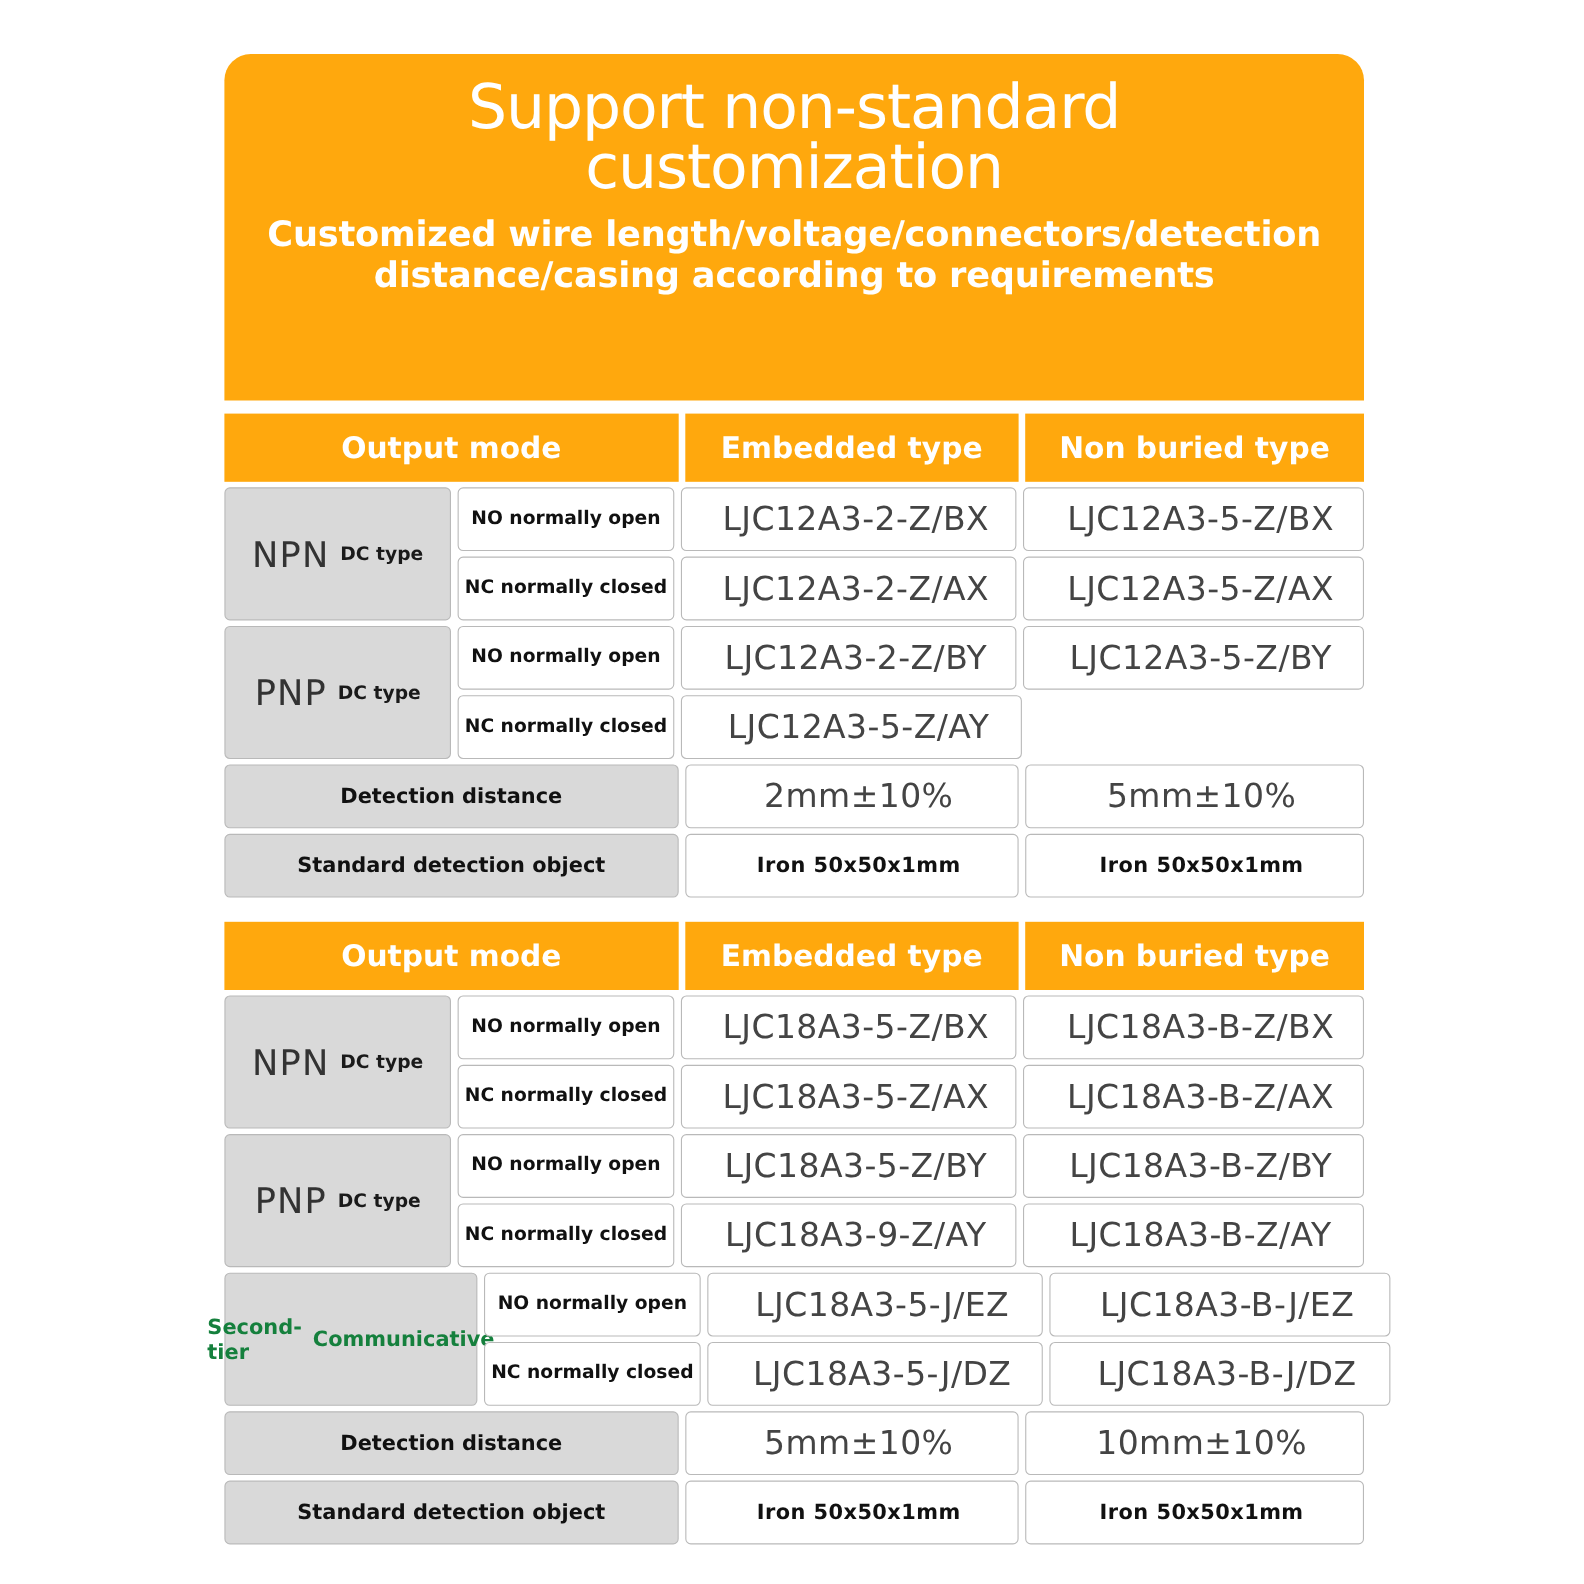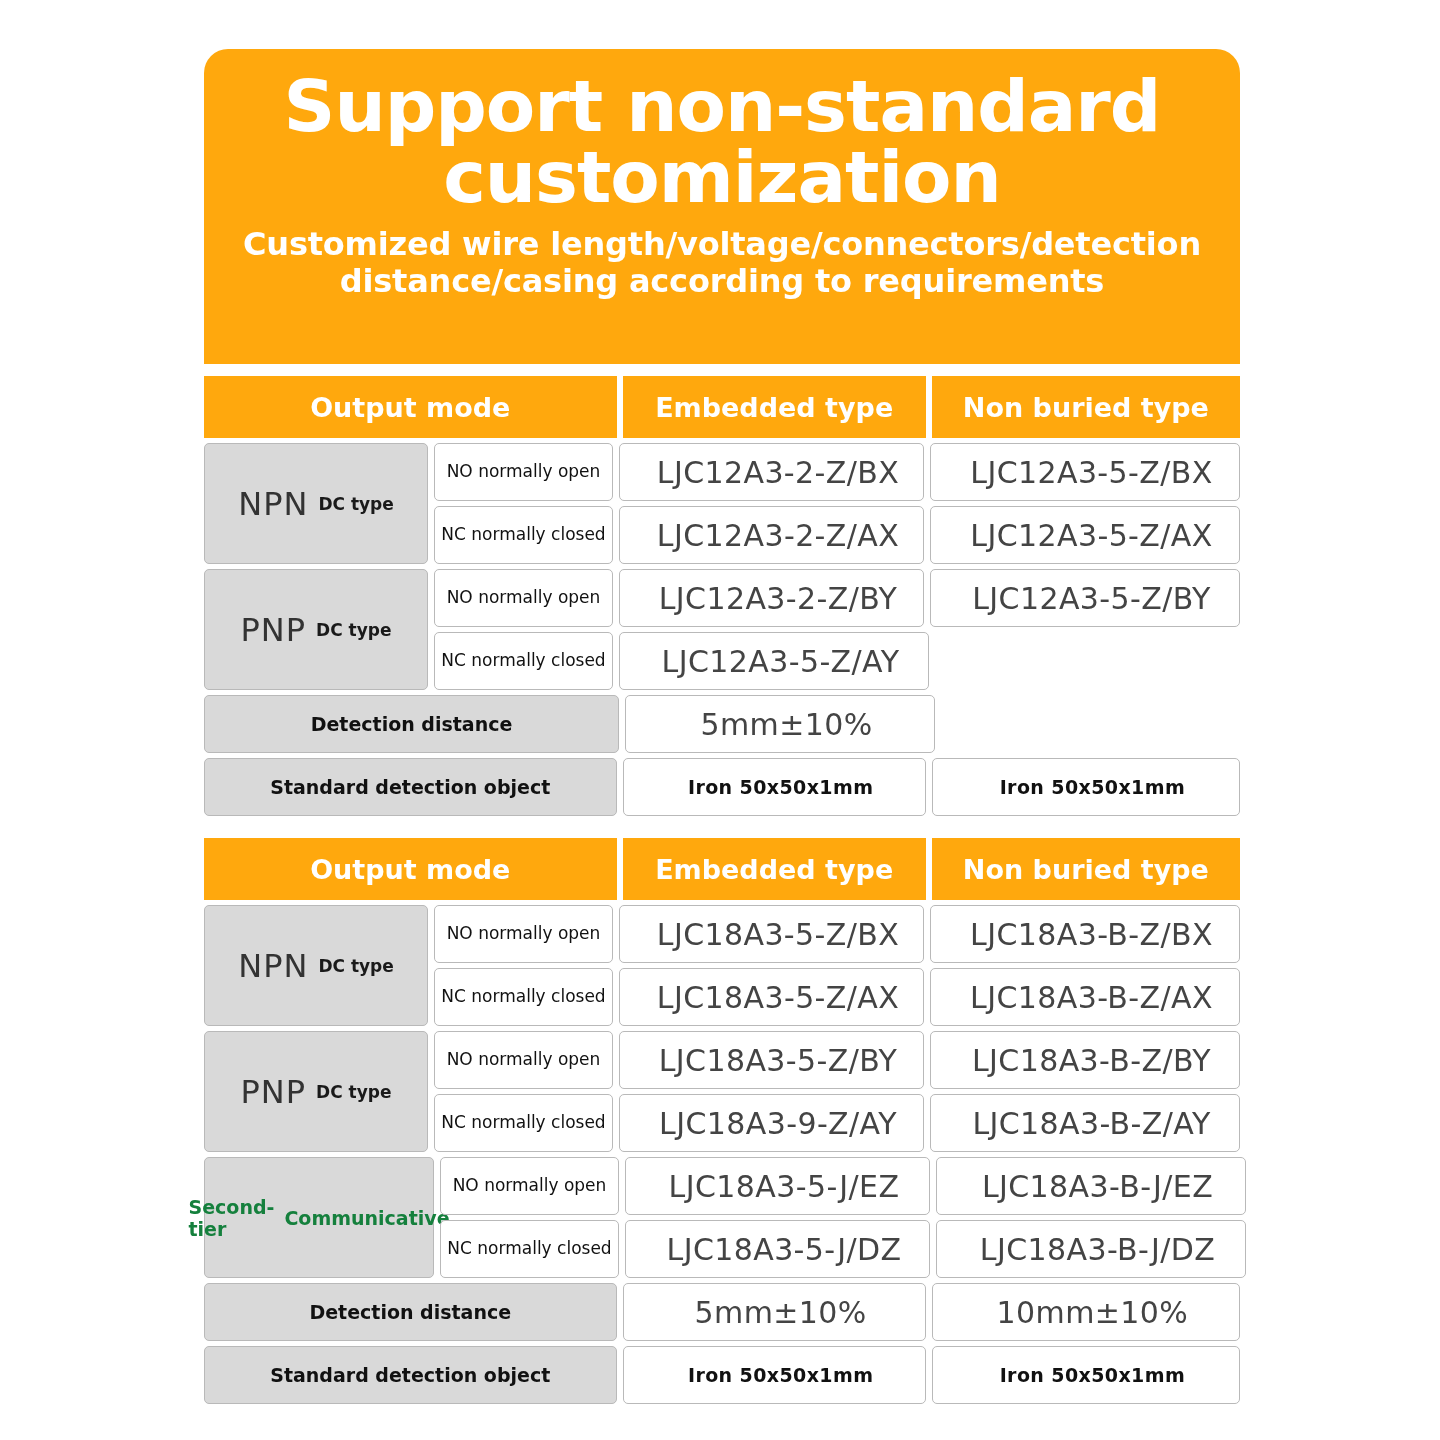--- a/index.html
+++ b/index.html
@@ -28,22 +28,22 @@
     height: 315px;
     background: #FFA80D;
     border-radius: 24px 24px 0 0;
     box-sizing: border-box;
     padding: 22px 24px 0 24px;
     text-align: center;
     overflow: hidden;
   }
   .banner-title {
     color: #ffffff;
-    font-weight: bold;
-    font-size: 72px;
+    font-weight: normal;
+    font-size: 56px;
     line-height: 0.98;
     letter-spacing: -1px;
     margin: 0;
     padding: 0 10px;
   }
   .banner-sub {
     color: #ffffff;
     font-weight: bold;
     font-size: 32px;
     line-height: 1.16;
@@ -129,21 +129,21 @@
     border: 1px solid #b9b9b9;
     border-radius: 5px;
     box-sizing: border-box;
     display: flex;
     align-items: center;
     justify-content: center;
     text-align: center;
     background: #ffffff;
     padding-left: 13px;
   }
-  .c-mode   { width: 179px; font-size: 17px; font-weight: normal; color: #111; line-height: 1.15; padding: 0 4px; }
+  .c-mode   { width: 197px; font-size: 17px; font-weight: bold; color: #111; line-height: 1.15; padding: 0 4px; }
   .c-embed  { width: 305px; font-size: 30px; color: #444444; font-weight: normal; letter-spacing: 0.4px; }
   .c-nonb   { width: 310px; font-size: 30px; color: #444444; font-weight: normal; letter-spacing: 0.4px; }
 
   
   .fullrow {
     display: flex;
     gap: 6px;
     margin-bottom: 5px;
     height: 58px;
   }
@@ -220,20 +220,21 @@
           </div>
           <div class="r">
             <div class="cell c-mode">NC normally closed</div>
             <div class="cell c-nonb">LJC12A3-5-Z/AY</div>
           </div>
         </div>
       </div>
 
       <div class="fullrow">
         <div class="f-label">Detection distance</div>
+        <div class="cell c-embed f-val-big">2mm±10%</div>
         <div class="cell c-nonb f-val-big">5mm±10%</div>
       </div>
 
       <div class="fullrow">
         <div class="f-label">Standard detection object</div>
         <div class="cell c-embed f-val-small">Iron 50x50x1mm</div>
         <div class="cell c-nonb f-val-small">Iron 50x50x1mm</div>
       </div>
     </div>
   </div>

